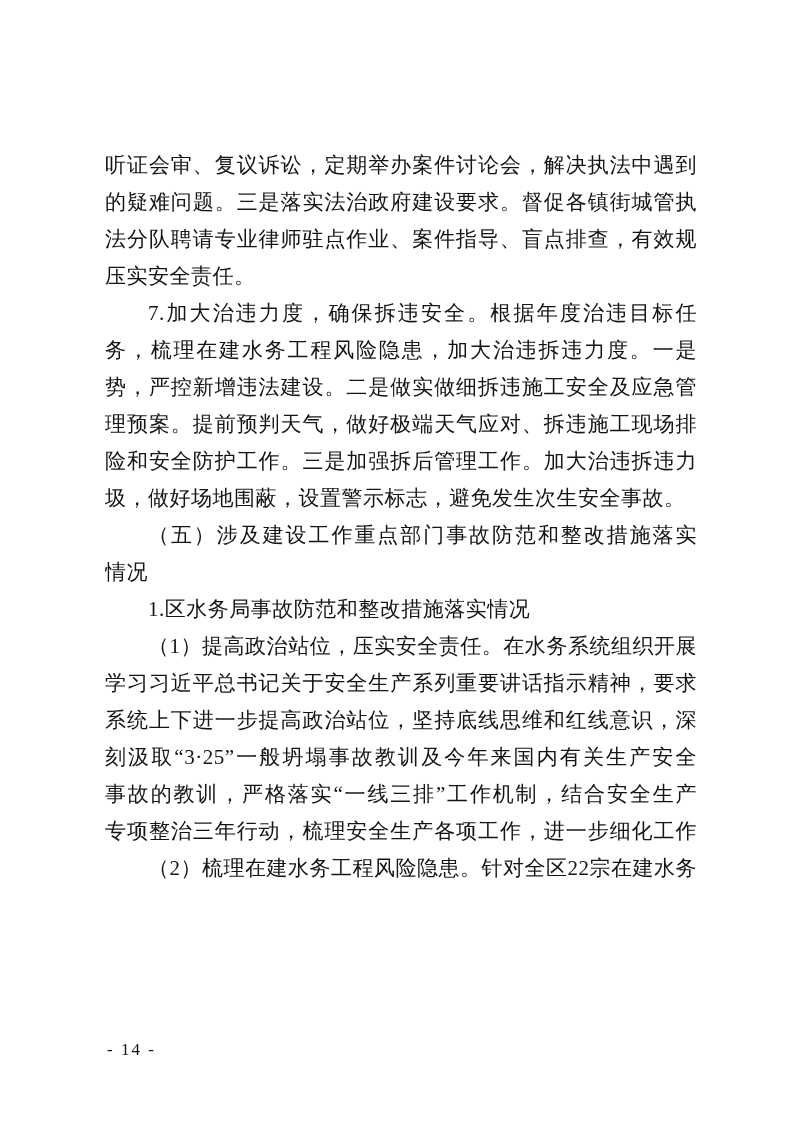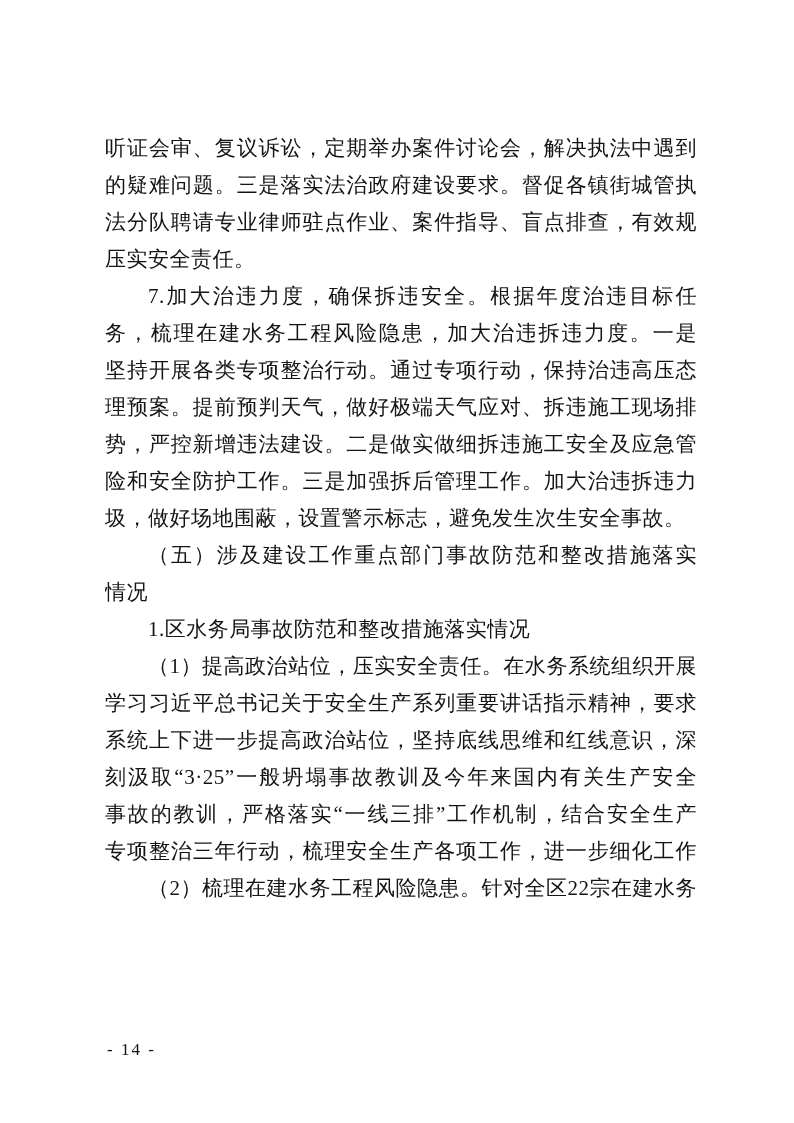--- a/index.html
+++ b/index.html
@@ -12,21 +12,21 @@
     width: 794px;
     height: 1123px;
     background: #ffffff;
     overflow: hidden;
     font-family: "Liberation Serif", "DejaVu Serif", serif;
     color: #141414;
   }
   .textblock {
     position: absolute;
     left: 105px;
-    top: 130px;
+    top: 147px;
     width: 592px;
   }
   .line {
     height: 37px;
     line-height: 37px;
     font-size: 21px;
     letter-spacing: 0.5px;
     white-space: nowrap;
     overflow: hidden;
   }
@@ -56,23 +56,22 @@
 
 <div class="page">
 
   <div class="textblock">
     <div class="line fill">听证会审、复议诉讼，定期举办案件讨论会，解决执法中遇到</div>
     <div class="line fill">的疑难问题。三是落实法治政府建设要求。督促各镇街城管执</div>
     <div class="line fill">法分队聘请专业律师驻点作业、案件指导、盲点排查，有效规</div>
     <div class="line">压实安全责任。</div>
     <div class="line indent fill">7.加大治违力度，确保拆违安全。根据年度治违目标任</div>
     <div class="line fill">务，梳理在建水务工程风险隐患，加大治违拆违力度。一是</div>
-    <div class="line fill">坚持开展各类专项整治行动。通过专项行动，保持治违高压态</div>
+    <div class="line fill">势，严控新增违法建设。二是做实做细拆违施工安全及应急管</div>
     <div class="line fill">理预案。提前预判天气，做好极端天气应对、拆违施工现场排</div>
-    <div class="line fill">势，严控新增违法建设。二是做实做细拆违施工安全及应急管</div>
     <div class="line fill">险和安全防护工作。三是加强拆后管理工作。加大治违拆违力度</div>
     <div class="line">圾，做好场地围蔽，设置警示标志，避免发生次生安全事故。</div>
     <div class="line indent fill">（五）涉及建设工作重点部门事故防范和整改措施落实</div>
     <div class="line">情况</div>
     <div class="line indent">1.区水务局事故防范和整改措施落实情况</div>
     <div class="line indent fill">（1）提高政治站位，压实安全责任。在水务系统组织开展</div>
     <div class="line fill">学习习近平总书记关于安全生产系列重要讲话指示精神，要求</div>
     <div class="line fill">系统上下进一步提高政治站位，坚持底线思维和红线意识，深</div>
     <div class="line fill">刻汲取“3·25”一般坍塌事故教训及今年来国内有关生产安全</div>
     <div class="line fill">事故的教训，严格落实“一线三排”工作机制，结合安全生产</div>

